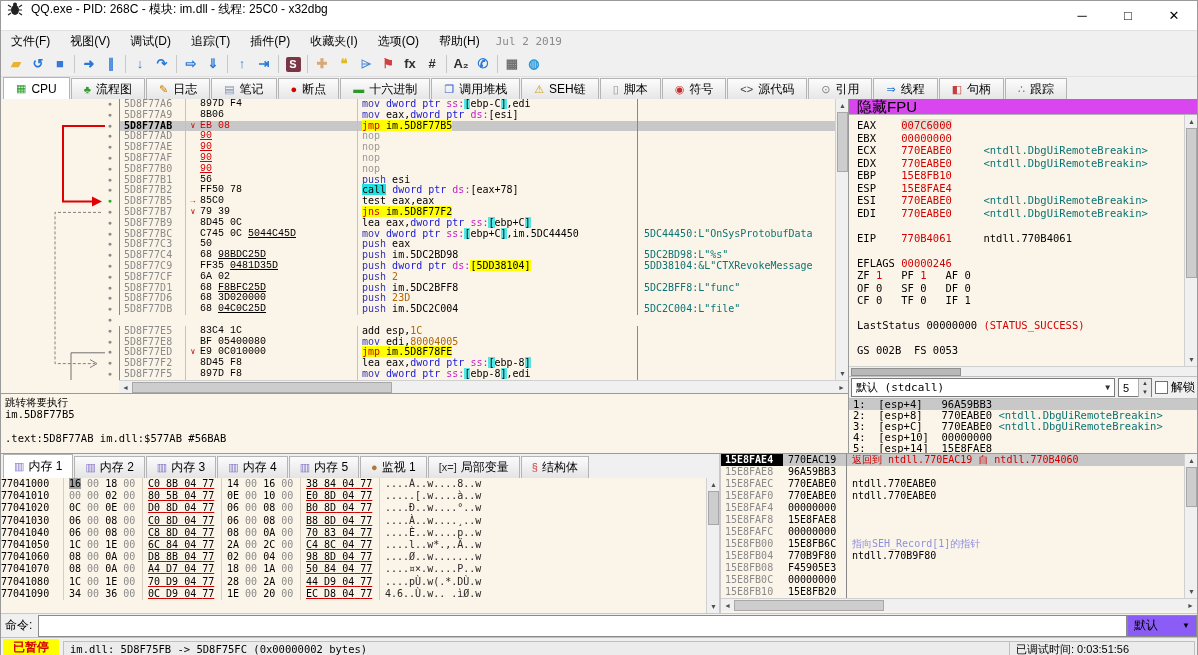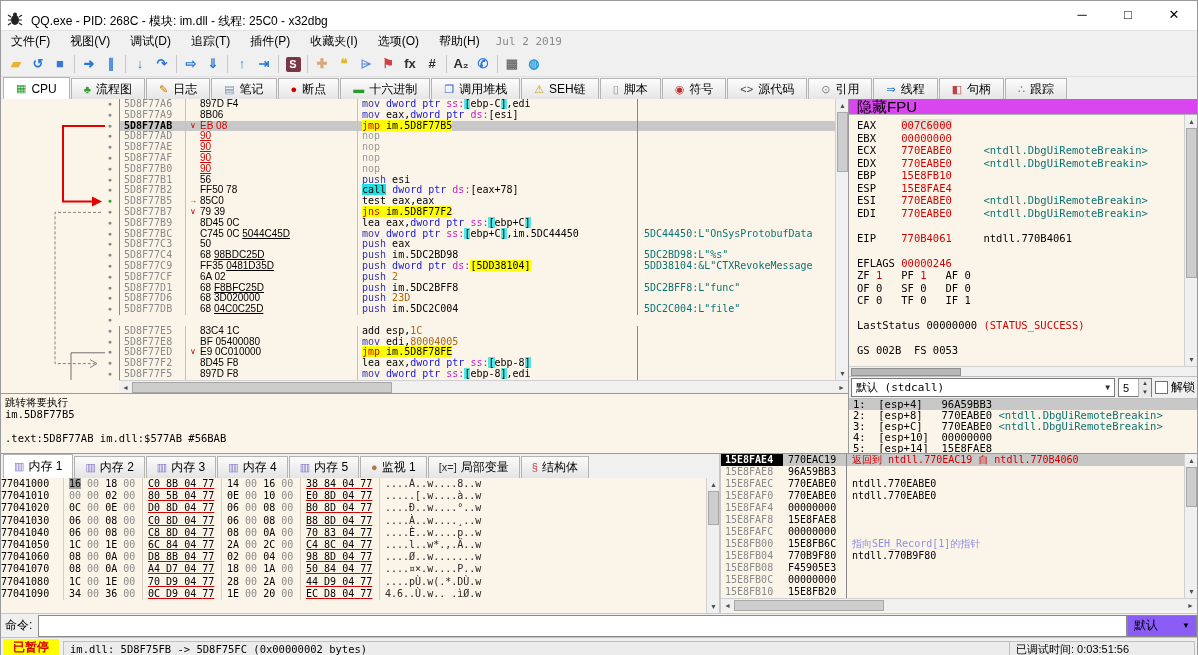--- a/index.html
+++ b/index.html
@@ -2,21 +2,21 @@
 <html><head>
 <meta charset="utf-8">
 <style>
   *{box-sizing:border-box;margin:0;padding:0}
   html,body{width:1198px;height:655px;overflow:hidden}
   body{font-family:"Liberation Sans",sans-serif;font-size:12px;background:#f0f0f0;color:#000}
   .mono{font-family:"DejaVu Sans Mono",monospace}
   .window{display:flex;flex-direction:column;width:1198px;height:655px;border:1px solid #9a9a9a}
 
   
-  .titlebar{height:30px;background:#fff;display:flex;align-items:flex-end;border-bottom:1px solid #e2e2e2;flex:none}
+  .titlebar{height:30px;background:#fff;display:flex;align-items:flex-start;border-bottom:1px solid #e2e2e2;flex:none}
   .titlebar .appicon{width:28px;text-align:center}
   .titlebar .title{flex:1;font-size:12px;padding-left:2px}
   .winbtn{width:46px;height:30px;text-align:center;line-height:30px;font-size:13px;color:#000}
 
   
   .menubar{height:20px;background:#f0f0f0;display:flex;align-items:center;flex:none}
   .menuitem{padding:0 10px;height:20px;line-height:20px}
   .builddate{color:#8a8a8a;font-family:"DejaVu Sans Mono",monospace;font-size:11px;padding-left:6px}
 
   
@@ -37,21 +37,21 @@
   .rows-wrap{display:flex;height:281px}
   .rows-scroll{position:relative;flex:1;overflow:hidden;background:#fbf4e8}
   .gutter-svg{position:absolute;left:0;top:0;pointer-events:none}
   .drow{display:flex;height:10.8px;line-height:10.8px;font-size:10px;white-space:pre}
   .drow .gut{width:118px;flex:none;text-align:right;padding-right:7px;color:#8a8a8a;font-size:7px;line-height:10.8px}
   .drow .gut.green{color:#1fae1f}
   .rowbody{flex:1;display:flex}
   .drow.sel .rowbody{background:#c8c8c8}
   .drow .addr{width:66px;flex:none;color:#8a8a8a;padding-left:4px;border-left:1px solid #888;font-family:"DejaVu Sans Mono",monospace}
   .drow.sel .addr{color:#000;font-weight:bold}
-  .drow .bytesc{width:172px;flex:none;display:flex;border-left:1px solid #c9c2b4;font-family:Liberation Sans, sans-serif}
+  .drow .bytesc{width:172px;flex:none;display:flex;border-left:1px solid #c9c2b4;font-family:Liberation Mono, monospace}
   .drow .glyph{width:14px;flex:none;color:#d40000;font-size:8px;text-align:center}
   .drow .instr{width:280px;flex:none;padding-left:4px;border-left:1px solid #c9c2b4;font-family:"DejaVu Sans Mono",monospace}
   .drow .cmt{flex:1;padding-left:6px;border-left:1px solid #888;font-family:"DejaVu Sans Mono",monospace;overflow:hidden}
 
   .tk-m{color:#3434b4}
   .tk-kw{color:#1818d8}
   .tk-seg{color:#c221c2}
   .tk-num{color:#b26500}
   .tk-gray{color:#9a9a9a}
   .tk-red{color:#d40000}

